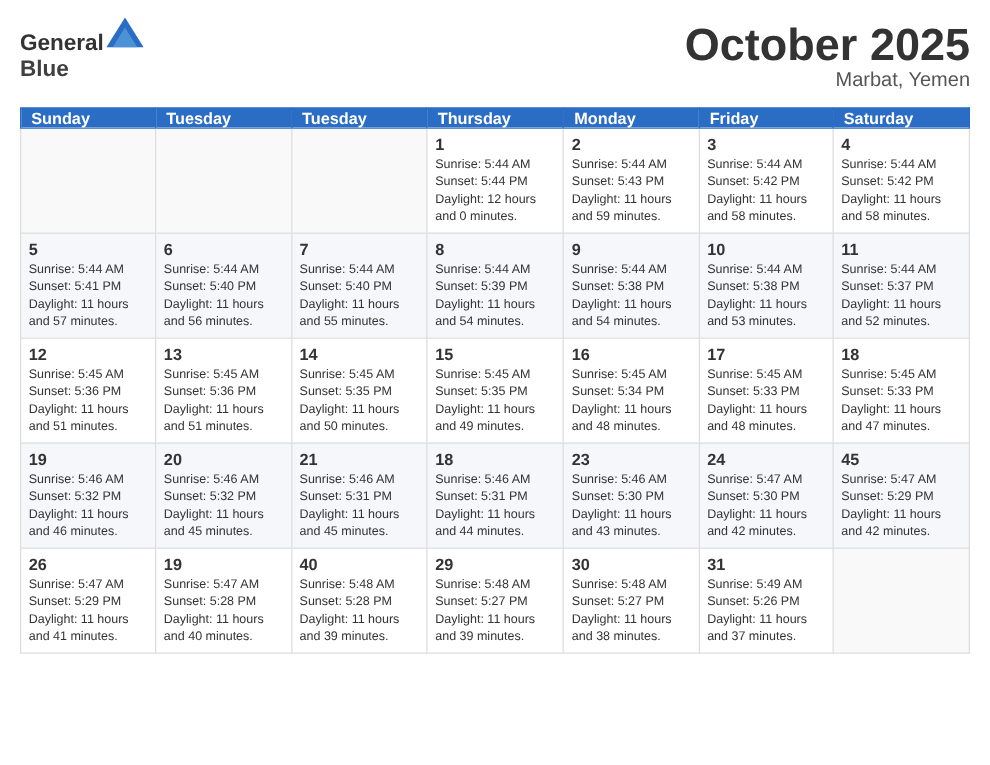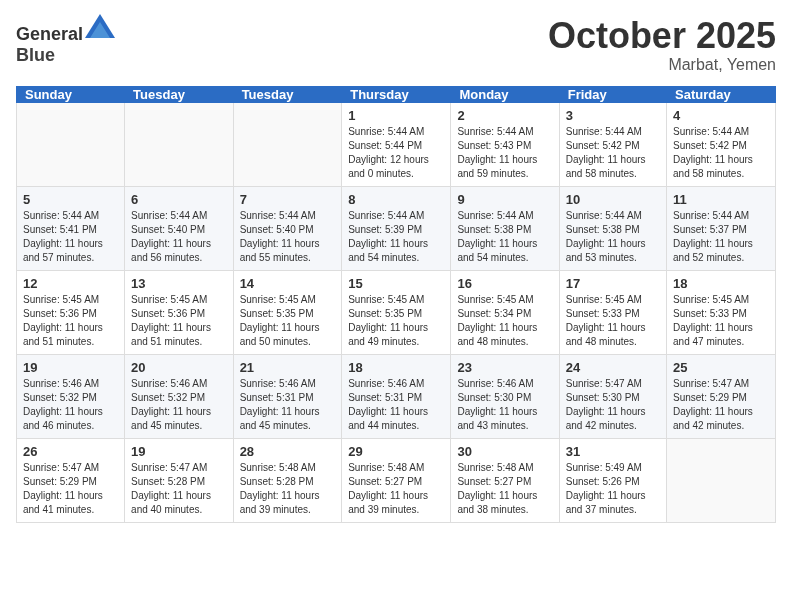--- a/index.html
+++ b/index.html
@@ -229,35 +229,35 @@
         </td>
         <td>
           <span class="day-number">23</span>
           <div class="day-info">Sunrise: 5:46 AM<br>Sunset: 5:30 PM<br>Daylight: 11 hours and 43 minutes.</div>
         </td>
         <td>
           <span class="day-number">24</span>
           <div class="day-info">Sunrise: 5:47 AM<br>Sunset: 5:30 PM<br>Daylight: 11 hours and 42 minutes.</div>
         </td>
         <td>
-          <span class="day-number">25</span>
+          <span class="day-number">45</span>
           <div class="day-info">Sunrise: 5:47 AM<br>Sunset: 5:29 PM<br>Daylight: 11 hours and 42 minutes.</div>
         </td>
       </tr>
       <tr>
         <td>
           <span class="day-number">26</span>
           <div class="day-info">Sunrise: 5:47 AM<br>Sunset: 5:29 PM<br>Daylight: 11 hours and 41 minutes.</div>
         </td>
         <td>
           <span class="day-number">19</span>
           <div class="day-info">Sunrise: 5:47 AM<br>Sunset: 5:28 PM<br>Daylight: 11 hours and 40 minutes.</div>
         </td>
         <td>
-          <span class="day-number">28</span>
+          <span class="day-number">40</span>
           <div class="day-info">Sunrise: 5:48 AM<br>Sunset: 5:28 PM<br>Daylight: 11 hours and 39 minutes.</div>
         </td>
         <td>
           <span class="day-number">29</span>
           <div class="day-info">Sunrise: 5:48 AM<br>Sunset: 5:27 PM<br>Daylight: 11 hours and 39 minutes.</div>
         </td>
         <td>
           <span class="day-number">30</span>
           <div class="day-info">Sunrise: 5:48 AM<br>Sunset: 5:27 PM<br>Daylight: 11 hours and 38 minutes.</div>
         </td>

